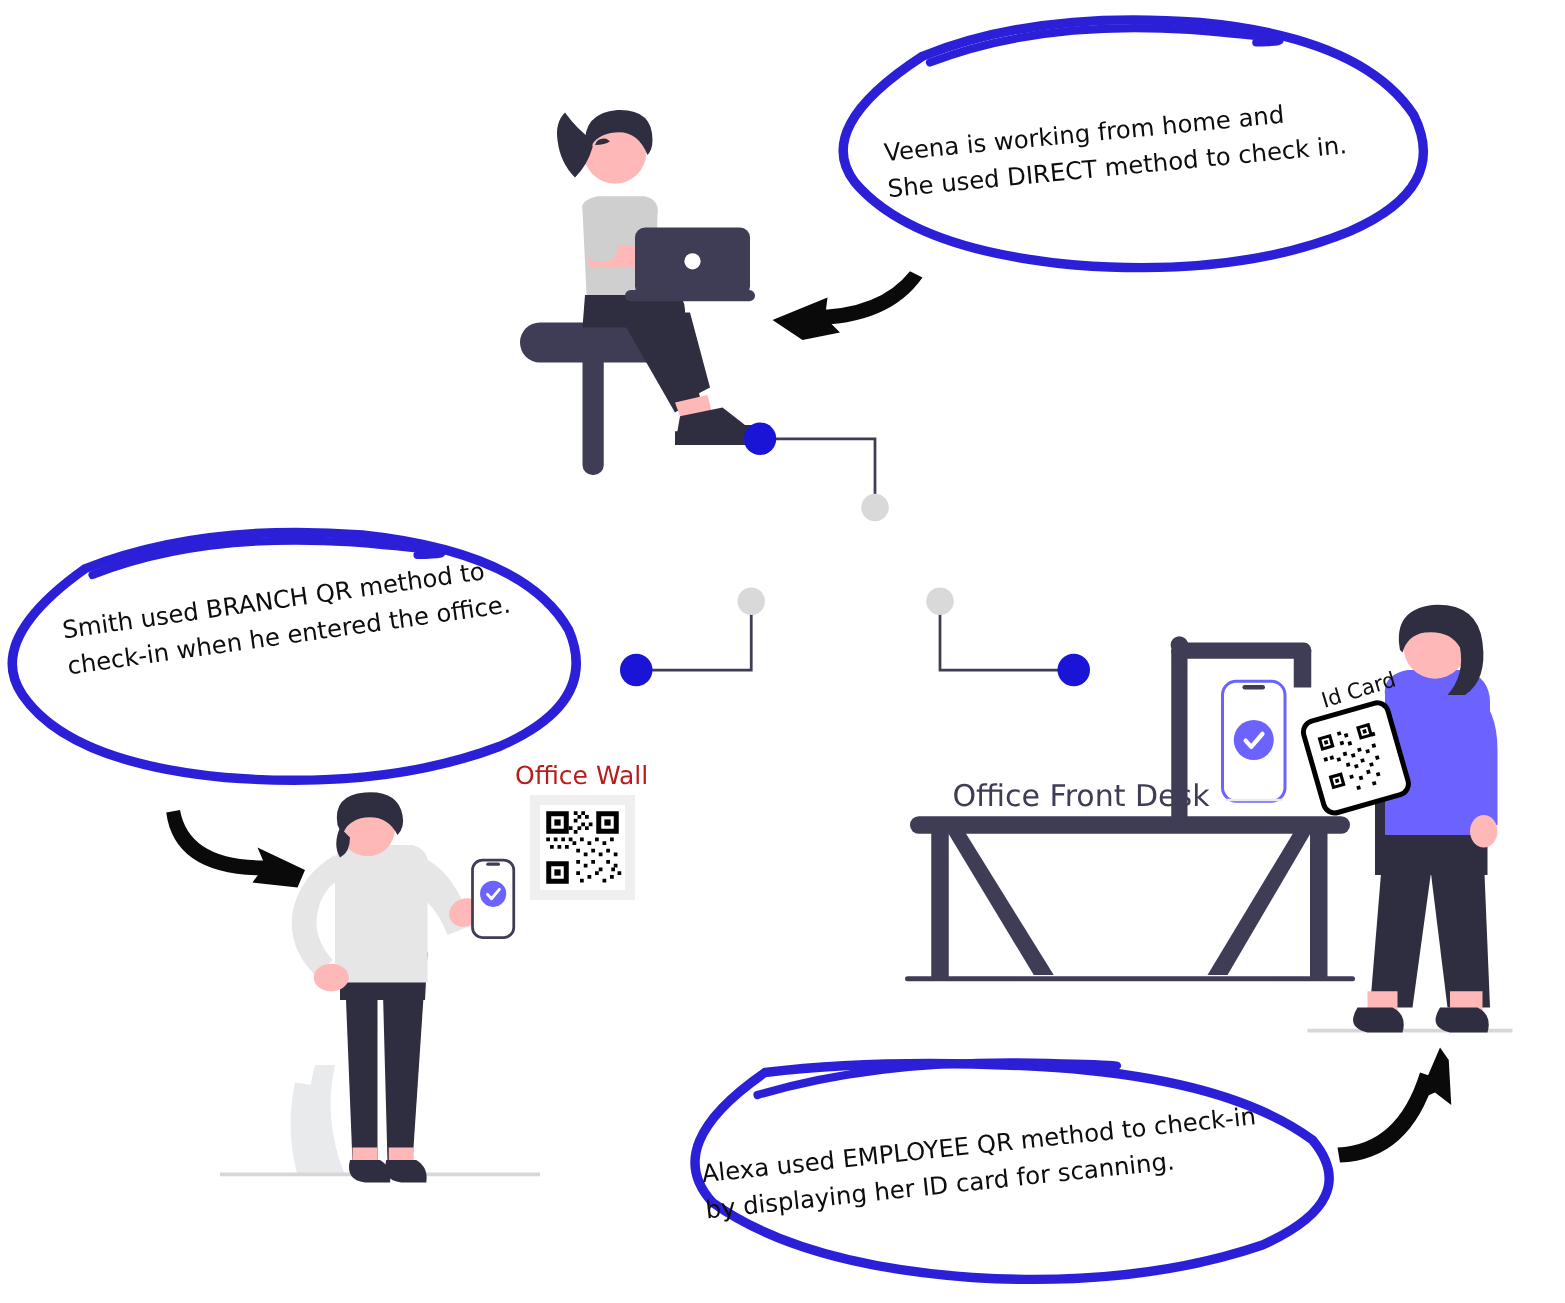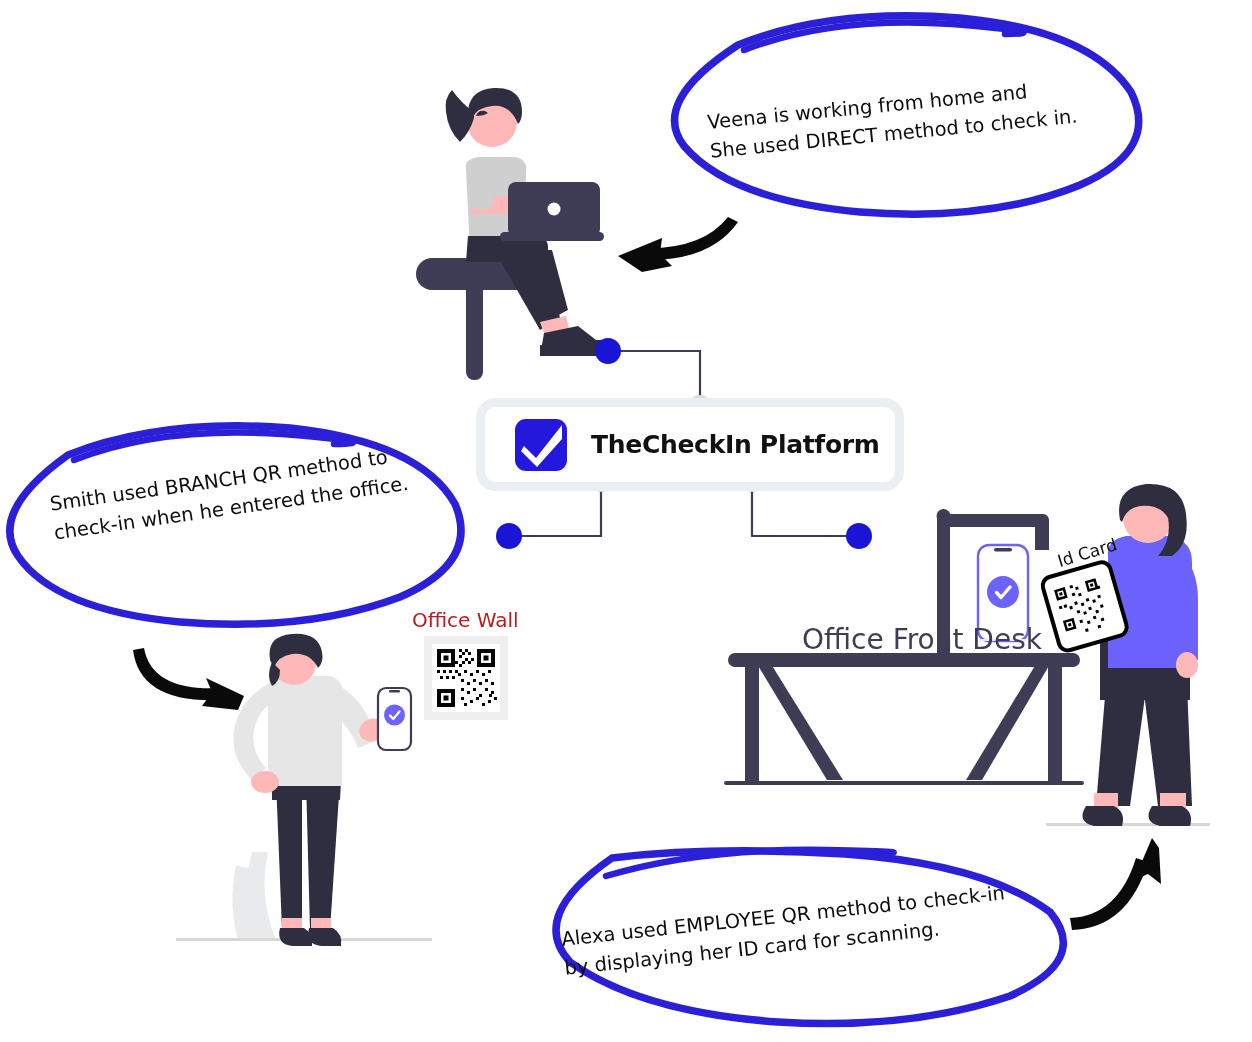--- a/index.html
+++ b/index.html
@@ -17,21 +17,21 @@
   .platform-title{
     font-family:"DejaVu Sans",sans-serif;font-weight:bold;font-size:25px;
     color:#111111;letter-spacing:-0.3px;
   }
   .logo-box{width:56px;height:56px;flex:0 0 56px;}
 
   .lbl-office-wall{
     left:412px;top:608px;font-size:20px;color:#b91c1c;font-family:"DejaVu Sans",sans-serif;
   }
   .lbl-front-desk{
-    left:762px;top:623px;font-size:28px;color:#3f3d56;font-family:"DejaVu Sans",sans-serif;margin-left:40px;
+    left:762px;top:623px;font-size:24px;color:#3f3d56;font-family:"DejaVu Sans",sans-serif;
   }
   .lbl-id-card{
     left:1055px;top:552px;font-size:17px;color:#111;font-family:"DejaVu Sans",sans-serif;
     transform:rotate(-17deg);transform-origin:left top;
   }
 
   
   .bubble-text{position:absolute;font-family:"DejaVu Sans",sans-serif;color:#0d0d0d;}
   .bubble-text span{display:block;}
 
@@ -330,27 +330,20 @@
         <polygon points="244,696 206,678 212,692 202,706 238,710"></polygon>
       </g>
 
       <g>
         <path d="M1072 930 Q1128 928 1148 862 L1136 858 Q1118 916 1070 918 Z"></path>
         <polygon points="1152,838 1134,880 1148,874 1161,884 1159,848"></polygon>
       </g>
     </g>
   </svg>
 
-  <div class="platform-card">
-    <svg class="logo-box" viewBox="0 0 56 56">
-      <rect x="2" y="2" width="52" height="52" rx="11" fill="#2318DB"></rect>
-      <path d="M11 29 L23 41 L49 8 L49 22 L24 50 L8 34 Z" fill="#ffffff"></path>
-    </svg>
-    <div class="platform-title">TheCheckIn Platform</div>
-  </div>
 
   <div class="txt lbl-office-wall">Office Wall</div>
   <div class="txt lbl-front-desk">Office Front Desk</div>
   <div class="txt lbl-id-card">Id Card</div>
 
   <div class="bubble-text" id="bubble1-text">
     <span>Veena is working from home and</span>
     <span>She used DIRECT method to check in.</span>
   </div>
 

